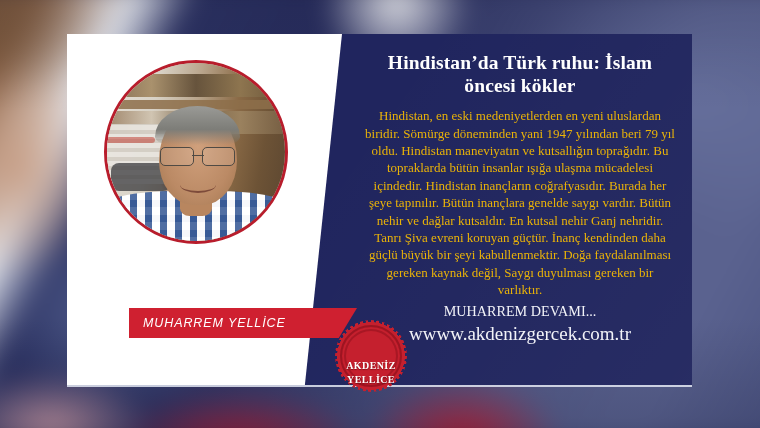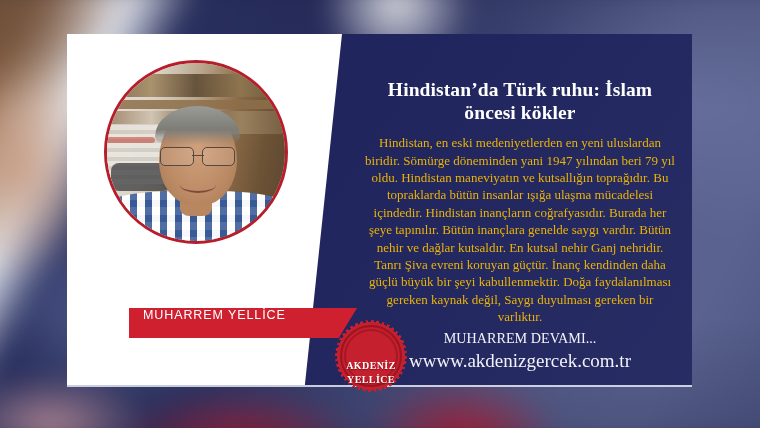--- a/index.html
+++ b/index.html
@@ -168,21 +168,22 @@
   
   .ribbon {
     position: absolute;
     left: 62px;
     top: 274px;
     width: 228px;
     height: 30px;
     background: #cf2030;
     clip-path: polygon(0 0, 100% 0, 92% 100%, 0 100%);
     display: flex;
-    align-items: flex-start;
+    align-items: center;
+    font-style: italic;
   }
   .ribbon-label {
     color: #ffffff;
     font-size: 12.5px;
     letter-spacing: 0.9px;
     font-weight: 400;
     padding-left: 14px;
     white-space: nowrap;
     font-family: "Liberation Sans", sans-serif;
   }
@@ -222,21 +223,20 @@
   }
 
   
   .textcol {
     position: absolute;
     left: 297px;
     top: 18px;
     width: 312px;
     text-align: center;
     color: #ffffff;
-    margin-top: 27px;
   }
   .headline {
     font-family: "Liberation Serif", serif;
     font-weight: bold;
     font-size: 19.5px;
     line-height: 1.16;
     margin: 0 0 10px 0;
     letter-spacing: 0.1px;
   }
   .body-copy {

